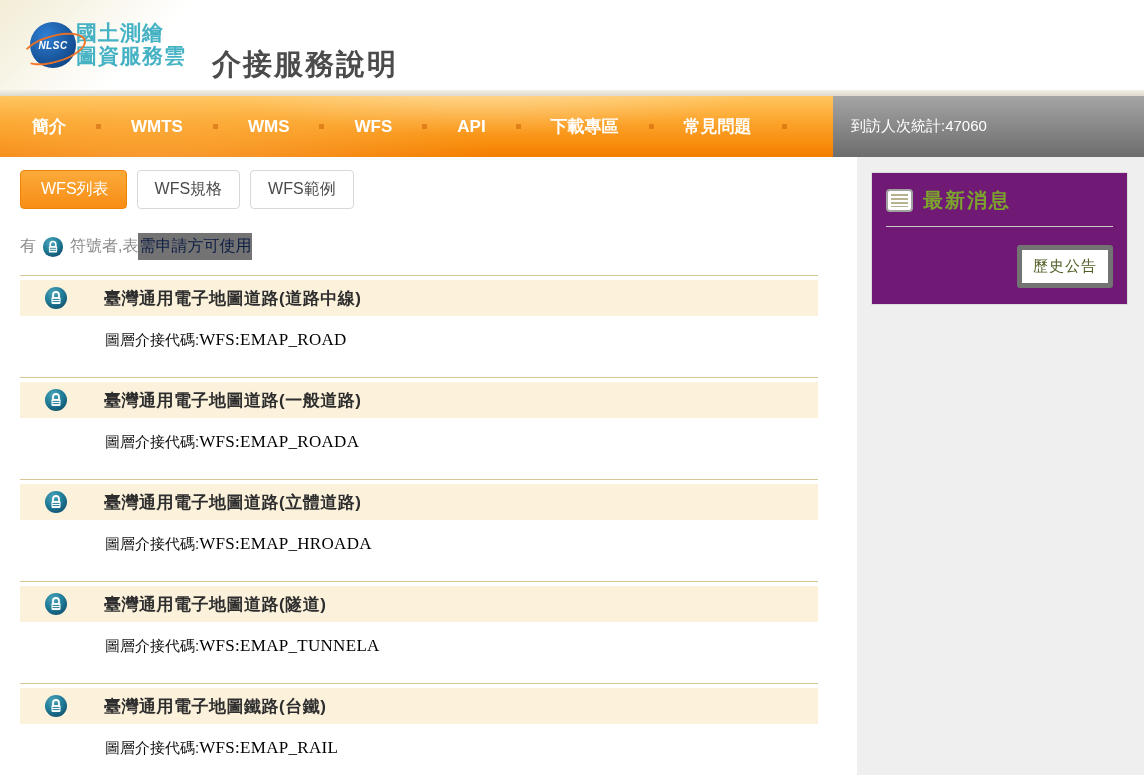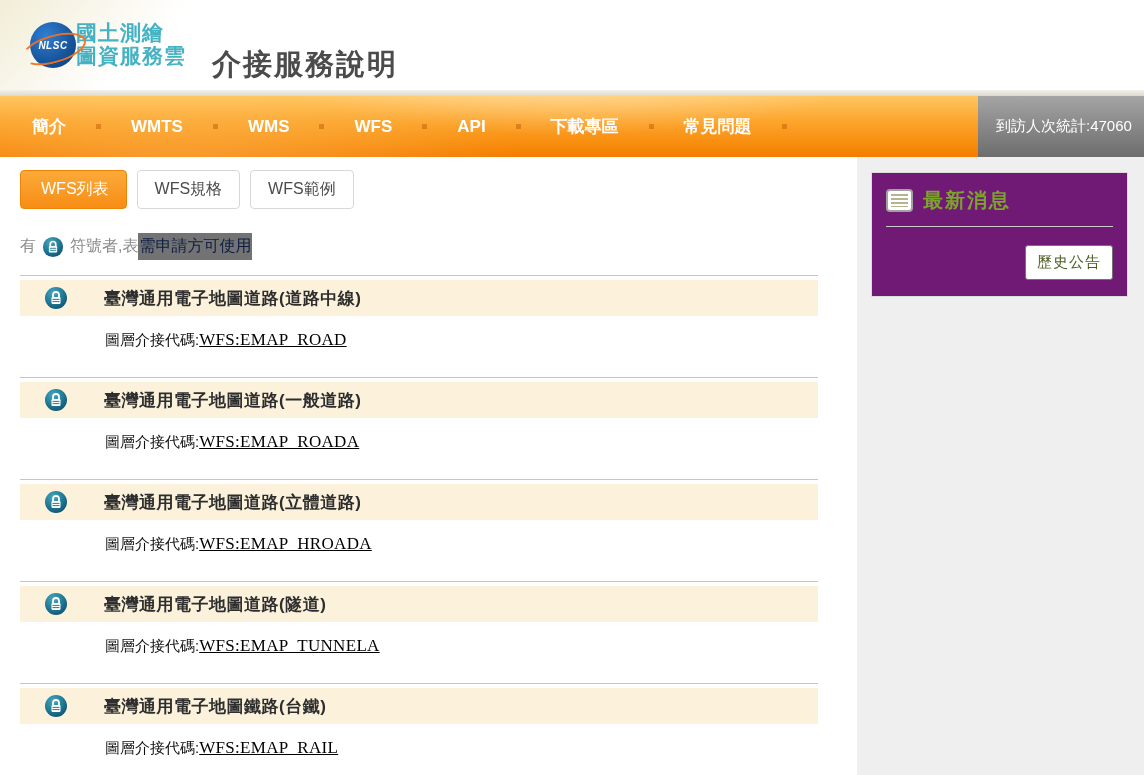--- a/index.html
+++ b/index.html
@@ -24,21 +24,21 @@
     content:""; position:absolute; left:-9px; top:13px; width:62px; height:24px;
     border:2px solid rgba(242,112,33,.95); border-radius:50%;
     border-left-color:transparent; transform:rotate(-16deg);
   }
   .logo-text { color:#45b2c4; font-weight:bold; font-size:21px; line-height:1.08; letter-spacing:1px; text-shadow:0 0 1px #fff; }
   .page-title { margin-left:26px; font-size:29px; font-weight:bold; color:#4b4b4b; letter-spacing:2px;margin-top:40px; }
 
   
   .navrow { height:61px; display:flex; }
   .main-nav {
-    width:978px; height:100%; position:relative; overflow:hidden;
+    width:833px; height:100%; position:relative; overflow:hidden;
     background:linear-gradient(180deg,#ffc661 0%, #fca62e 40%, #f88d0e 78%, #f47c00 100%);
   }
   .main-nav::before {
     content:""; position:absolute; inset:0;
     background:
       radial-gradient(ellipse 420px 90px at 58% -24px, rgba(255,255,255,.38), rgba(255,255,255,0) 70%),
       radial-gradient(ellipse 500px 120px at 18% 120%, rgba(255,220,150,.35), rgba(255,255,255,0) 70%);
   }
   .nav-list { list-style:none; display:flex; align-items:center; height:100%; position:relative; padding-left:28px; }
   .nav-item { display:flex; align-items:center; color:#fff; font-size:17px; font-weight:bold; cursor:pointer; white-space:nowrap; }
@@ -73,37 +73,37 @@
 
   
   .service-list { list-style:none; margin-top:15px; width:798px; }
   .service-item { border-top:1px solid #d6c693; padding:4px 0 27px 0; }
   .item-head {
     height:36px; background:#fcf2dc; display:flex; align-items:center;
   }
   .item-head .lock-icon { width:24px; height:24px; margin:0 0 0 24px; }
   .item-title { font-size:17px; font-weight:bold; color:#2e2e2e; margin-left:36px; letter-spacing:.5px; }
   .item-code { margin:14px 0 0 85px; font-size:15px; color:#111; }
-  .code-value { font-family:"Liberation Serif", serif; font-size:17px; color:#000; letter-spacing:.3px;text-decoration:underline; }
+  .code-value { font-family:"Liberation Serif", serif; font-size:17px; color:#000; letter-spacing:.3px; }
 
   
   .news-card { background:#701a75; border:1px solid #dcdcdc; padding:14px 14px 16px 14px; }
   .news-head { display:flex; align-items:center; border-bottom:1px solid #c9c9c9; padding-bottom:12px; }
   .news-icon {
     width:27px; height:23px; border:2px solid #a2a2a2; border-radius:4px; background:#fff;
     display:flex; align-items:center; justify-content:center; flex:0 0 auto;
   }
   .news-icon i {
     display:block; width:17px; height:13px;
     background:repeating-linear-gradient(#b9b28e 0 2px, #fff 2px 4px);
   }
   .news-title { margin-left:10px; font-size:20px; font-weight:bold; color:#7ca42d; letter-spacing:2px; }
   .news-actions { display:flex; justify-content:flex-end; margin-top:18px; }
   .history-btn {
-    background:#fff; border:1px solid #737373; color:#4f5d25; border-radius:3px;
+    background:#fff; border:5px solid #737373; color:#4f5d25; border-radius:3px;
     font-size:15px; padding:7px 11px; cursor:pointer; letter-spacing:1px;
     font-family:"Liberation Sans", sans-serif;
   }
 </style>
 </head>
 <body>
 
 <svg width="0" height="0" style="position:absolute">
   <defs>
     <radialGradient id="lockGrad" cx="38%" cy="28%" r="80%">

